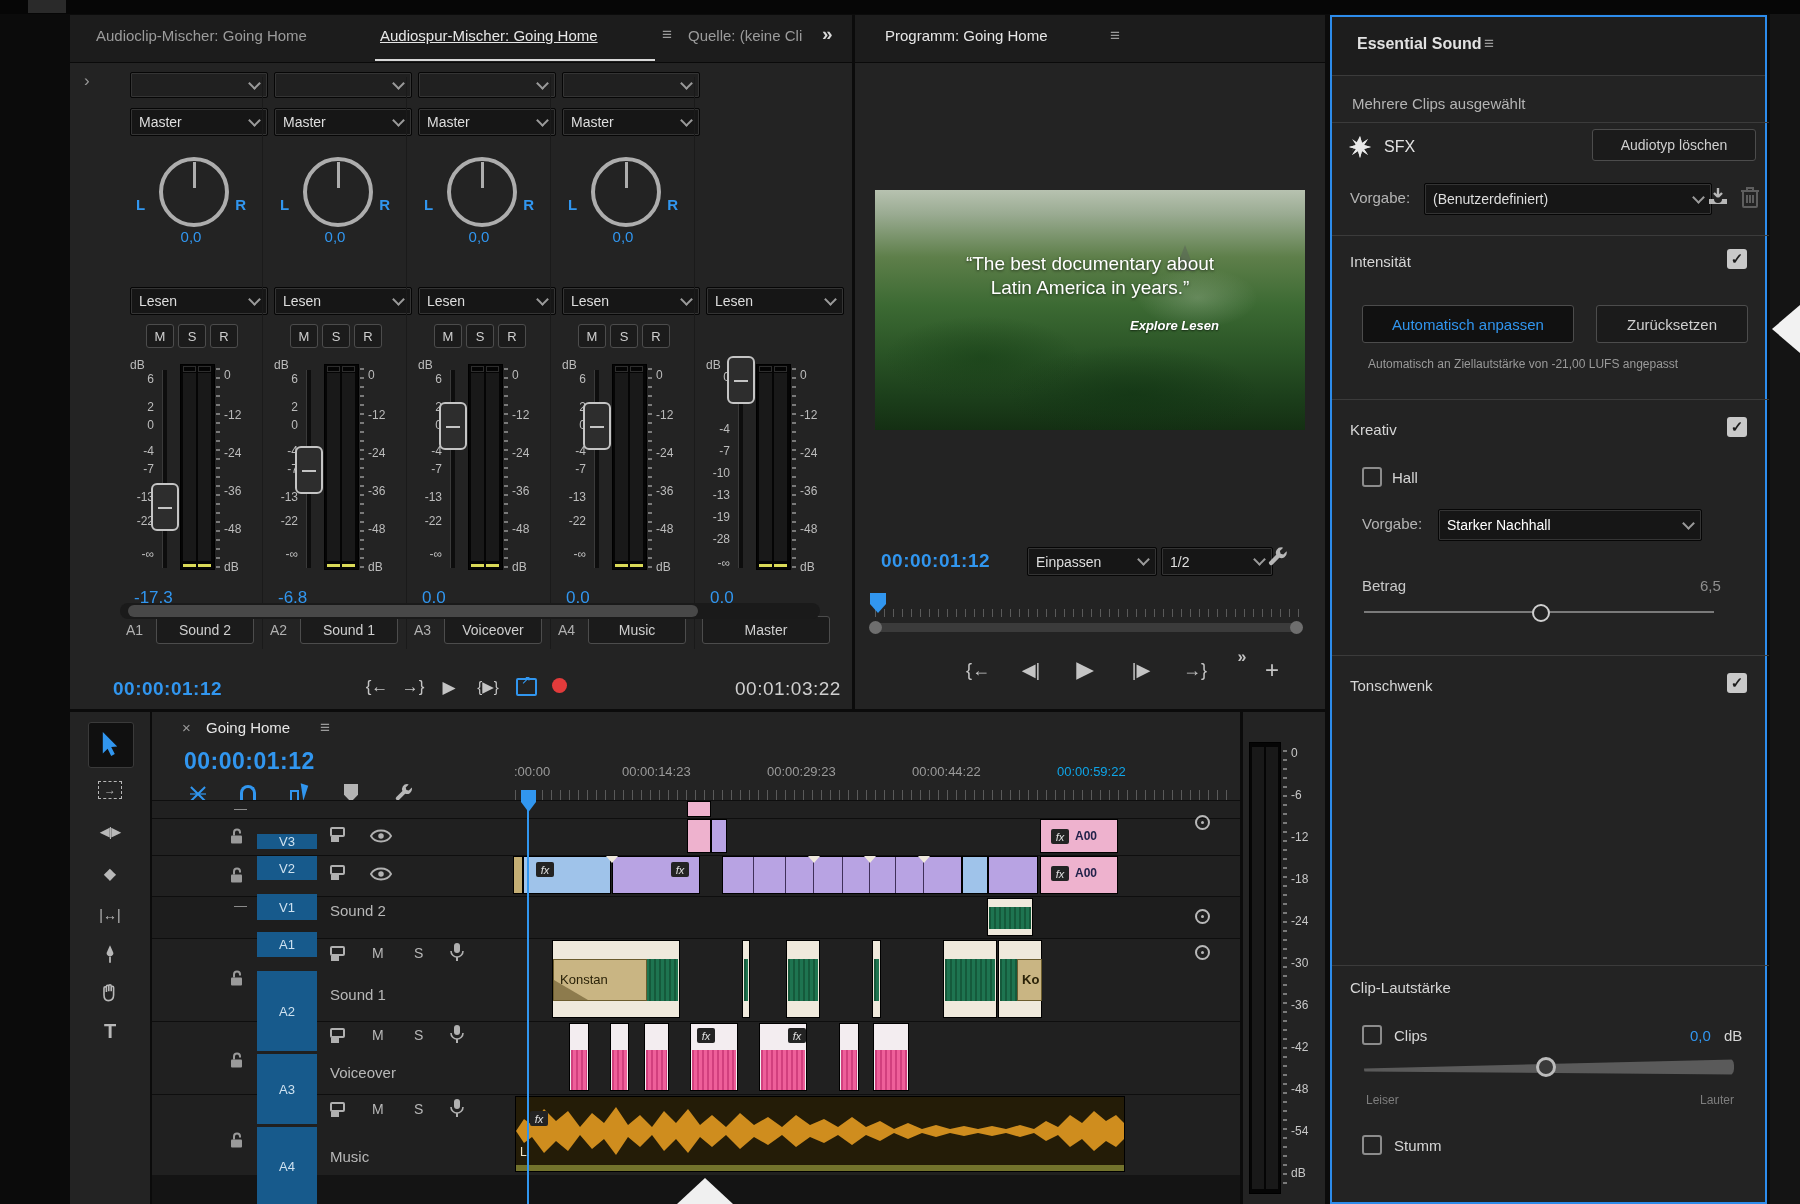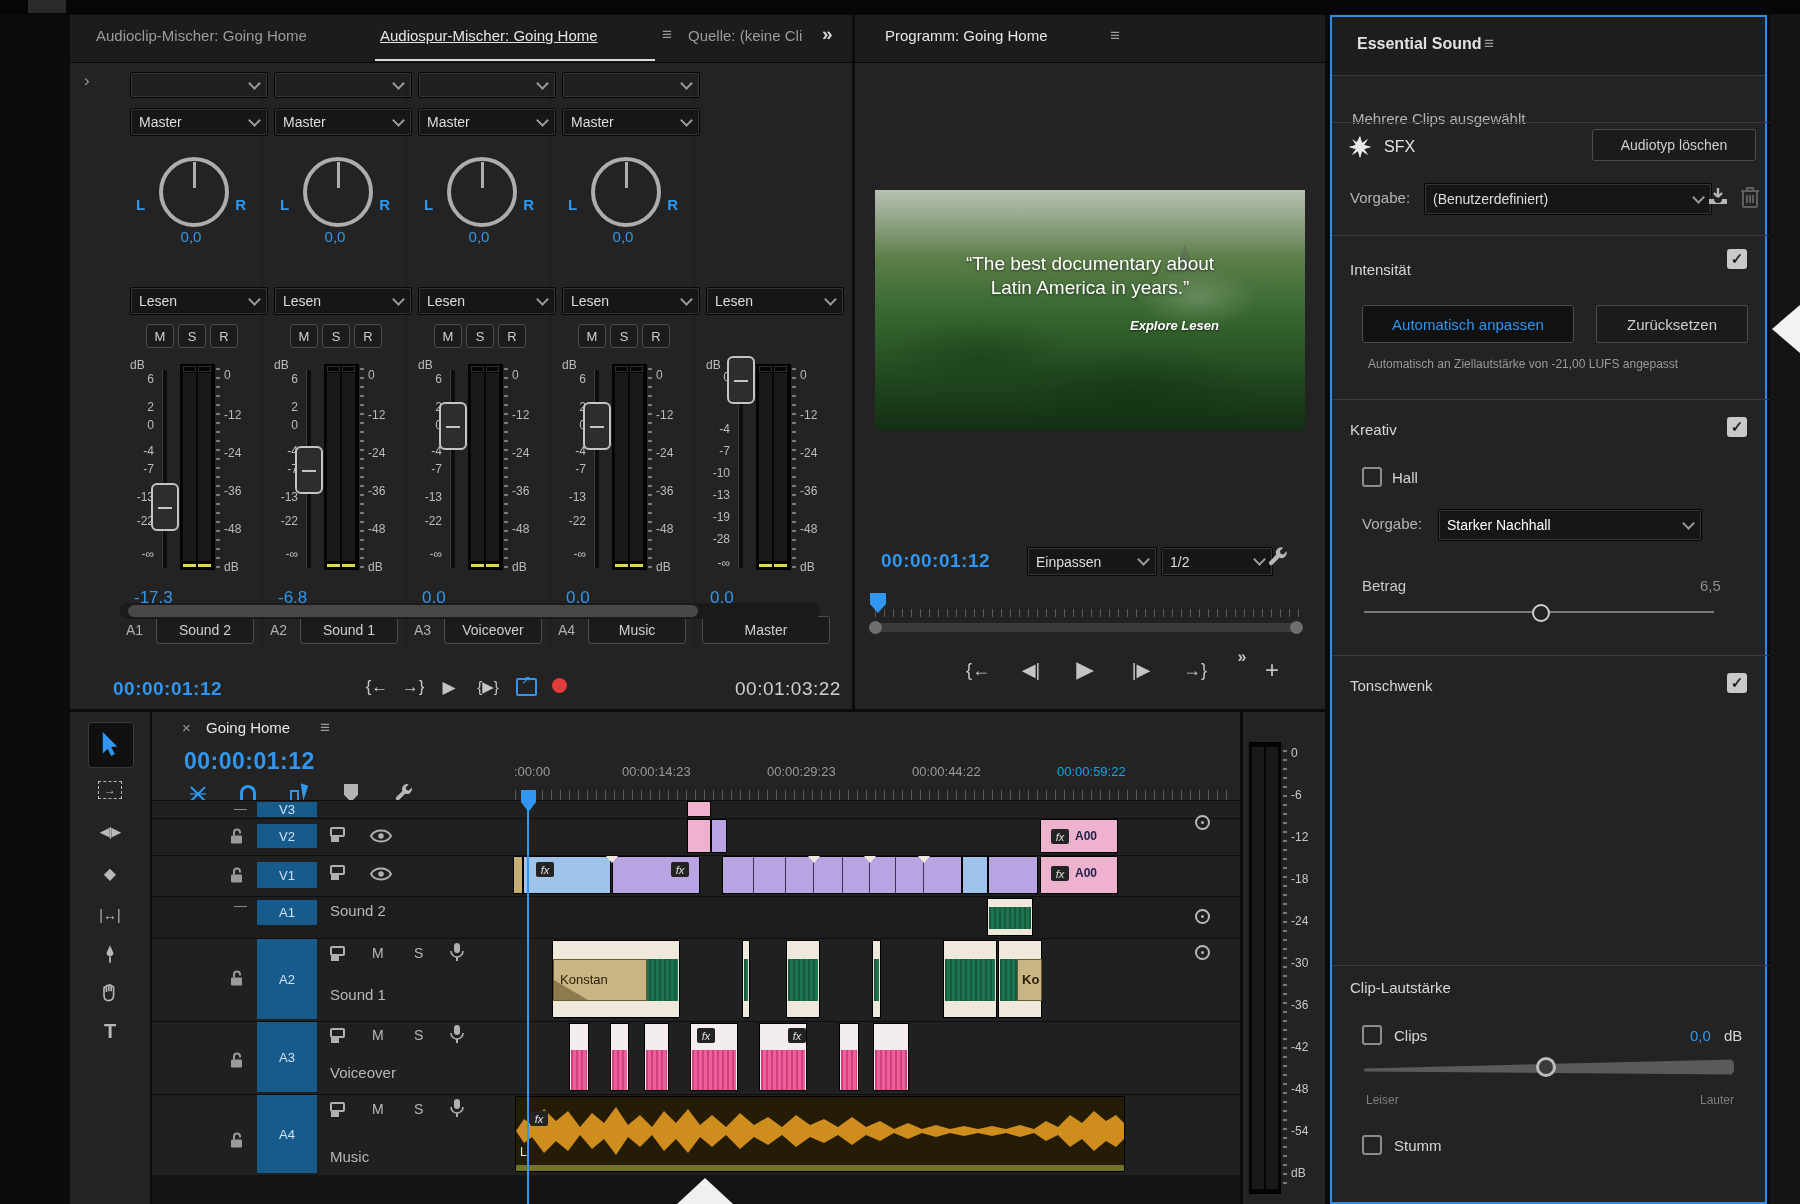--- a/index.html
+++ b/index.html
@@ -30,21 +30,21 @@
   .fhandle:after{content:"";position:absolute;left:5px;right:5px;top:50%;height:2px;background:#c4c4c4;}
   .meterbox{position:absolute;background:#050505;border:1px solid #000;}
   .mbar{position:absolute;top:8px;bottom:8px;width:13px;background:#191919;}
   .mnotch{position:absolute;top:1px;width:13px;height:6px;border:1px solid #2e2e2e;box-sizing:border-box;}
   .yellow{position:absolute;height:3px;background:#d9d957;}
   .msr{width:26px;height:22px;font-size:13px;}
   .ticks{position:absolute;width:4px;background-image:repeating-linear-gradient(180deg,#7a7a7a 0 2px,transparent 2px 9px);}
   .strip-sep{position:absolute;top:62px;bottom:60px;width:1px;background:#1a1a1a;}
   .icon-btn{position:absolute;display:flex;align-items:center;justify-content:center;color:#c4c4c4;}
   .trk-row{position:absolute;left:150px;right:560px;border-top:1px solid #0e0e0e;background:#202020;}
-  .trkbox{position:absolute;left:105px;width:60px;background:#175a8c;color:#cfe2f0;display:flex;align-items:center;justify-content:center;font-size:13px;}
+  .trkbox{position:absolute;left:105px;width:60px;background:#175a8c;color:#cfe2f0;display:flex;align-items:center;justify-content:center;font-size:13px;margin-top:32px;}
   .clip{position:absolute;border:1px solid #000;box-sizing:border-box;}
   .fx{position:absolute;width:18px;height:15px;background:#232323;border-radius:2px;color:#e0e0e0;
       font-style:italic;font-size:11px;display:flex;align-items:center;justify-content:center;}
   .notch{position:absolute;top:0;width:0;height:0;border-left:6px solid transparent;border-right:6px solid transparent;border-top:7px solid #efe9dc;}
   .cb{position:absolute;width:20px;height:20px;border-radius:3px;box-sizing:border-box;}
   .cb.on{background:#c9c9c9;color:#1c1c1c;font-size:15px;font-weight:bold;display:flex;align-items:center;justify-content:center;}
   .cb.off{border:2px solid #8c8c8c;background:transparent;}
   .es-label{position:absolute;font-size:15px;color:#d6d6d6;}
   .small{font-size:12px;color:#9a9a9a;}
   .circ{position:absolute;width:15px;height:15px;border:2px solid #b8b8b8;border-radius:50%;box-sizing:border-box;}
@@ -731,21 +731,21 @@
       <span class="abs" style="top:382px;font-size:12px;">-54</span>
       <span class="abs" style="top:424px;font-size:12px;">dB</span>
     </div>
   </div>
 
   <div class="panel" style="left:1330px;top:15px;width:437px;height:1189px;border:2px solid #2d8ceb;box-sizing:border-box;">
     <div class="abs" style="left:0;top:0;right:0;height:58px;background:#1d1d1d;border-bottom:1px solid #3b3b3b;"></div>
     <div class="abs" style="left:25px;top:18px;font-size:16px;color:#e2e2e2;font-weight:bold;">Essential Sound</div>
     <div class="abs menu" style="left:152px;top:17px;">≡</div>
 
-    <div class="abs" style="left:20px;top:78px;font-size:15px;color:#b4b4b4;margin-top:15px;">Mehrere Clips ausgewählt</div>
+    <div class="abs" style="left:20px;top:78px;font-size:15px;color:#b4b4b4;">Mehrere Clips ausgewählt</div>
     <div class="abs" style="left:0;top:105px;width:437px;height:1px;background:#3b3b3b;"></div>
 
     <div class="abs" style="left:16px;top:118px;">
       <svg width="24" height="24" viewBox="0 0 24 24">
           <path d="M12 1l2 7 6-4-4 6 7 2-7 2 4 6-6-4-2 7-2-7-6 4 4-6-7-2 7-2-4 6z" fill="#e8e8e8"></path>
           <path d="M12 1l2 7 6-4-4 6 7 2-7 2 4 6-6-4-2 7-2-7-6 4 4-6-7-2 7-2-4-6 6 4z" fill="#e8e8e8"></path>
         </svg>
     </div>
     <div class="abs" style="left:52px;top:121px;font-size:16px;color:#e2e2e2;">SFX</div>
     <div class="btn" style="left:260px;top:112px;width:162px;height:30px;">
@@ -764,21 +764,21 @@
         </svg>
     </div>
     <div class="abs" style="left:408px;top:168px;opacity:.4;">
       <svg width="20" height="24" viewBox="0 0 20 24">
           <rect x="3" y="6" width="14" height="16" rx="1" fill="none" stroke="#b8b8b8" stroke-width="2"></rect>
           <path d="M1 6h18M7 6V3h6v3M7 10v8M10 10v8M13 10v8" stroke="#b8b8b8" stroke-width="2" fill="none"></path>
         </svg>
     </div>
     <div class="abs" style="left:0;top:218px;width:437px;height:1px;background:#3b3b3b;"></div>
 
-    <div class="es-label" style="left:18px;top:244px;">Intensität</div>
+    <div class="es-label" style="left:18px;top:236px;">Intensität</div>
     <div class="cb on" style="left:395px;top:232px;">
         <span>✓</span>
       </div>
     <div class="btn" style="left:30px;top:288px;width:210px;height:36px;background:#111;color:#3196ef;font-size:15px;">
         <span>Automatisch anpassen</span>
       </div>
     <div class="btn" style="left:264px;top:288px;width:150px;height:36px;font-size:15px;">
         <span>Zurücksetzen</span>
       </div>
     <div class="abs small" style="left:36px;top:340px;">Automatisch an Ziellautstärke von -21,00 LUFS angepasst</div>

